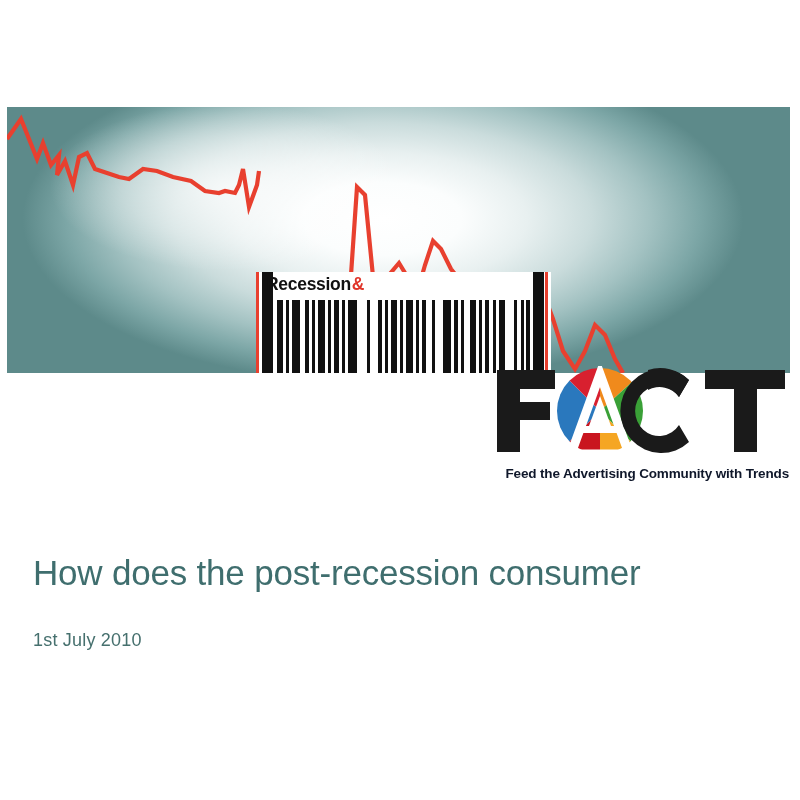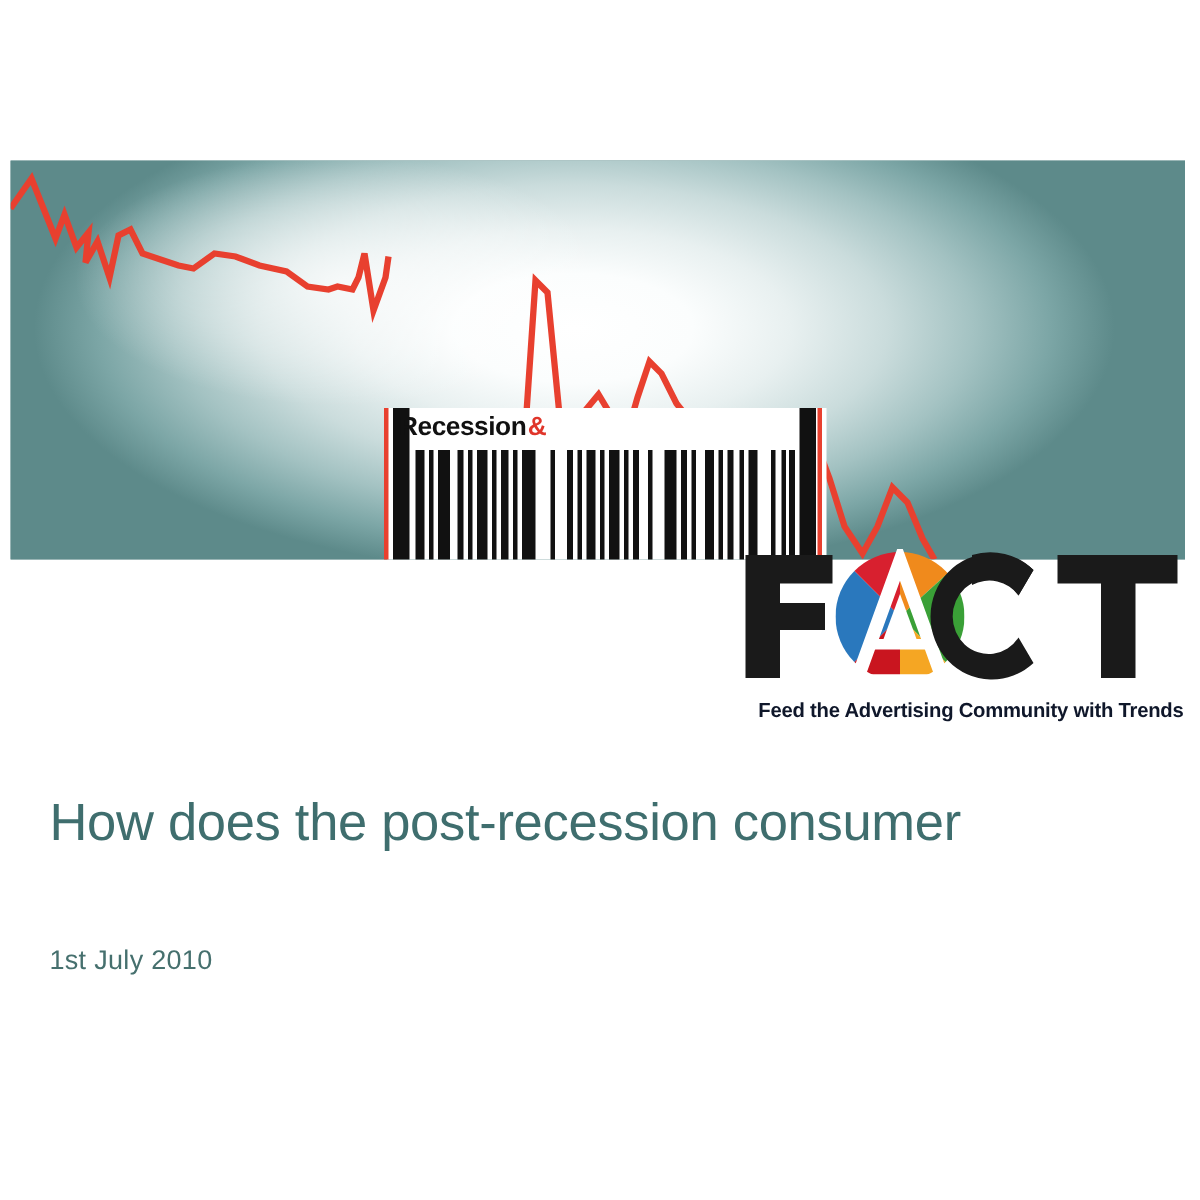--- a/index.html
+++ b/index.html
@@ -98,21 +98,21 @@
     position:absolute;
     left:33px; top:524px;
     width:730px;
     font-family:"Liberation Sans", sans-serif;
     font-size:35px;
     line-height:50px;
     font-weight:normal;
     color:#3f6e6e;
     letter-spacing:-0.2px;
   }
-  #title .line { display:block; }
+  #title .line { display:block;margin-top:24px; }
 
   #date {
     position:absolute;
     left:33px; top:630px;
     font-family:"Liberation Sans", sans-serif;
     font-size:18px;
     color:#46706e;
     letter-spacing:0.2px;
   }
 </style>

